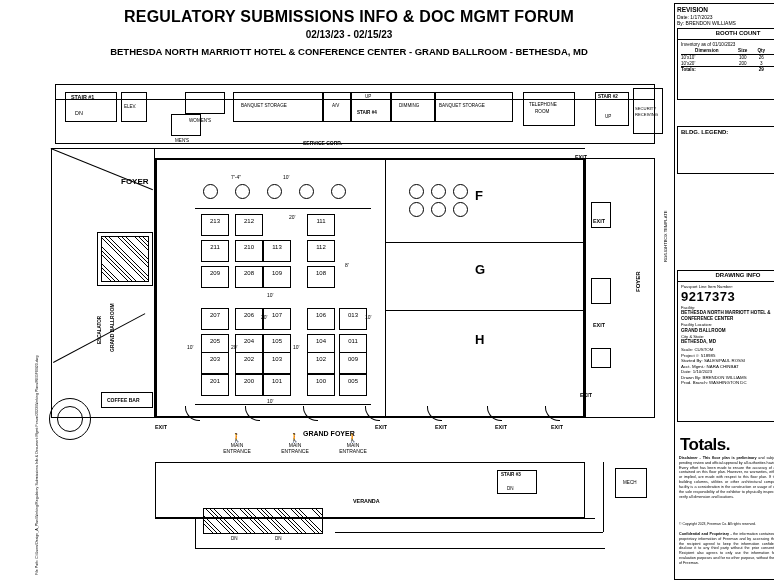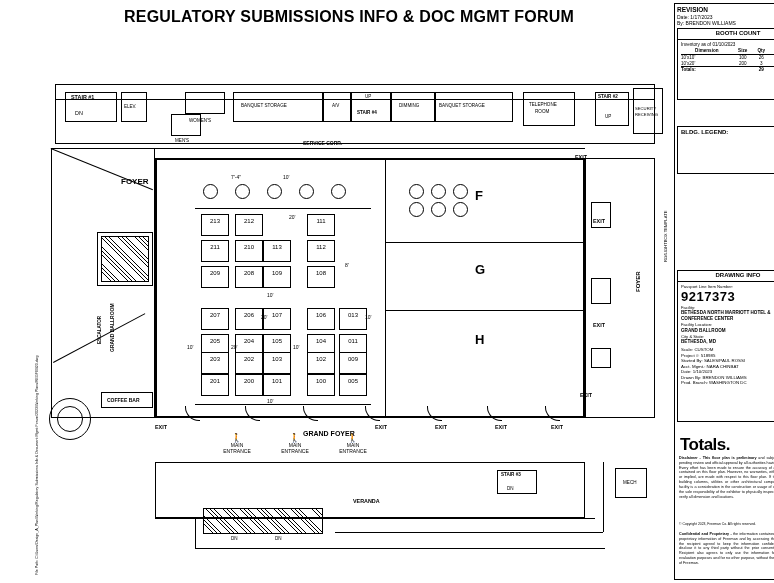--- a/index.html
+++ b/index.html
@@ -200,20 +200,22 @@
     white-space: nowrap;
     color: #000;
   }
 </style>
 </head>
 <body>
 
 <div class="page">
 
   <div class="title-main">REGULATORY SUBMISSIONS INFO &amp; DOC MGMT FORUM</div>
+  <div class="title-dates">02/13/23 - 02/15/23</div>
+  <div class="title-venue">BETHESDA NORTH MARRIOTT HOTEL &amp; CONFERENCE CENTER - GRAND BALLROOM - BETHESDA, MD</div>
 
   <div style="position:absolute;left:6px;top:575px;transform:rotate(-90deg);transform-origin:left top;font-size:3.6px;white-space:nowrap;">File Path: C:\Users\Design_A_Plan\Working\Regulatory Submissions Info &amp; Document Mgmt Forum\2023\Working Plans\REGFEB23.dwg</div>
 
   <div class="plan">
 
     <div class="bx" style="left:20px;top:22px;width:600px;height:60px;"></div>
     <div class="bx" style="left:20px;top:22px;width:600px;height:16px;"></div>
 
     <div class="bx" style="left:30px;top:30px;width:52px;height:30px;"></div>
     <div class="lbl b" style="left:36px;top:32px;">STAIR #1</div>

